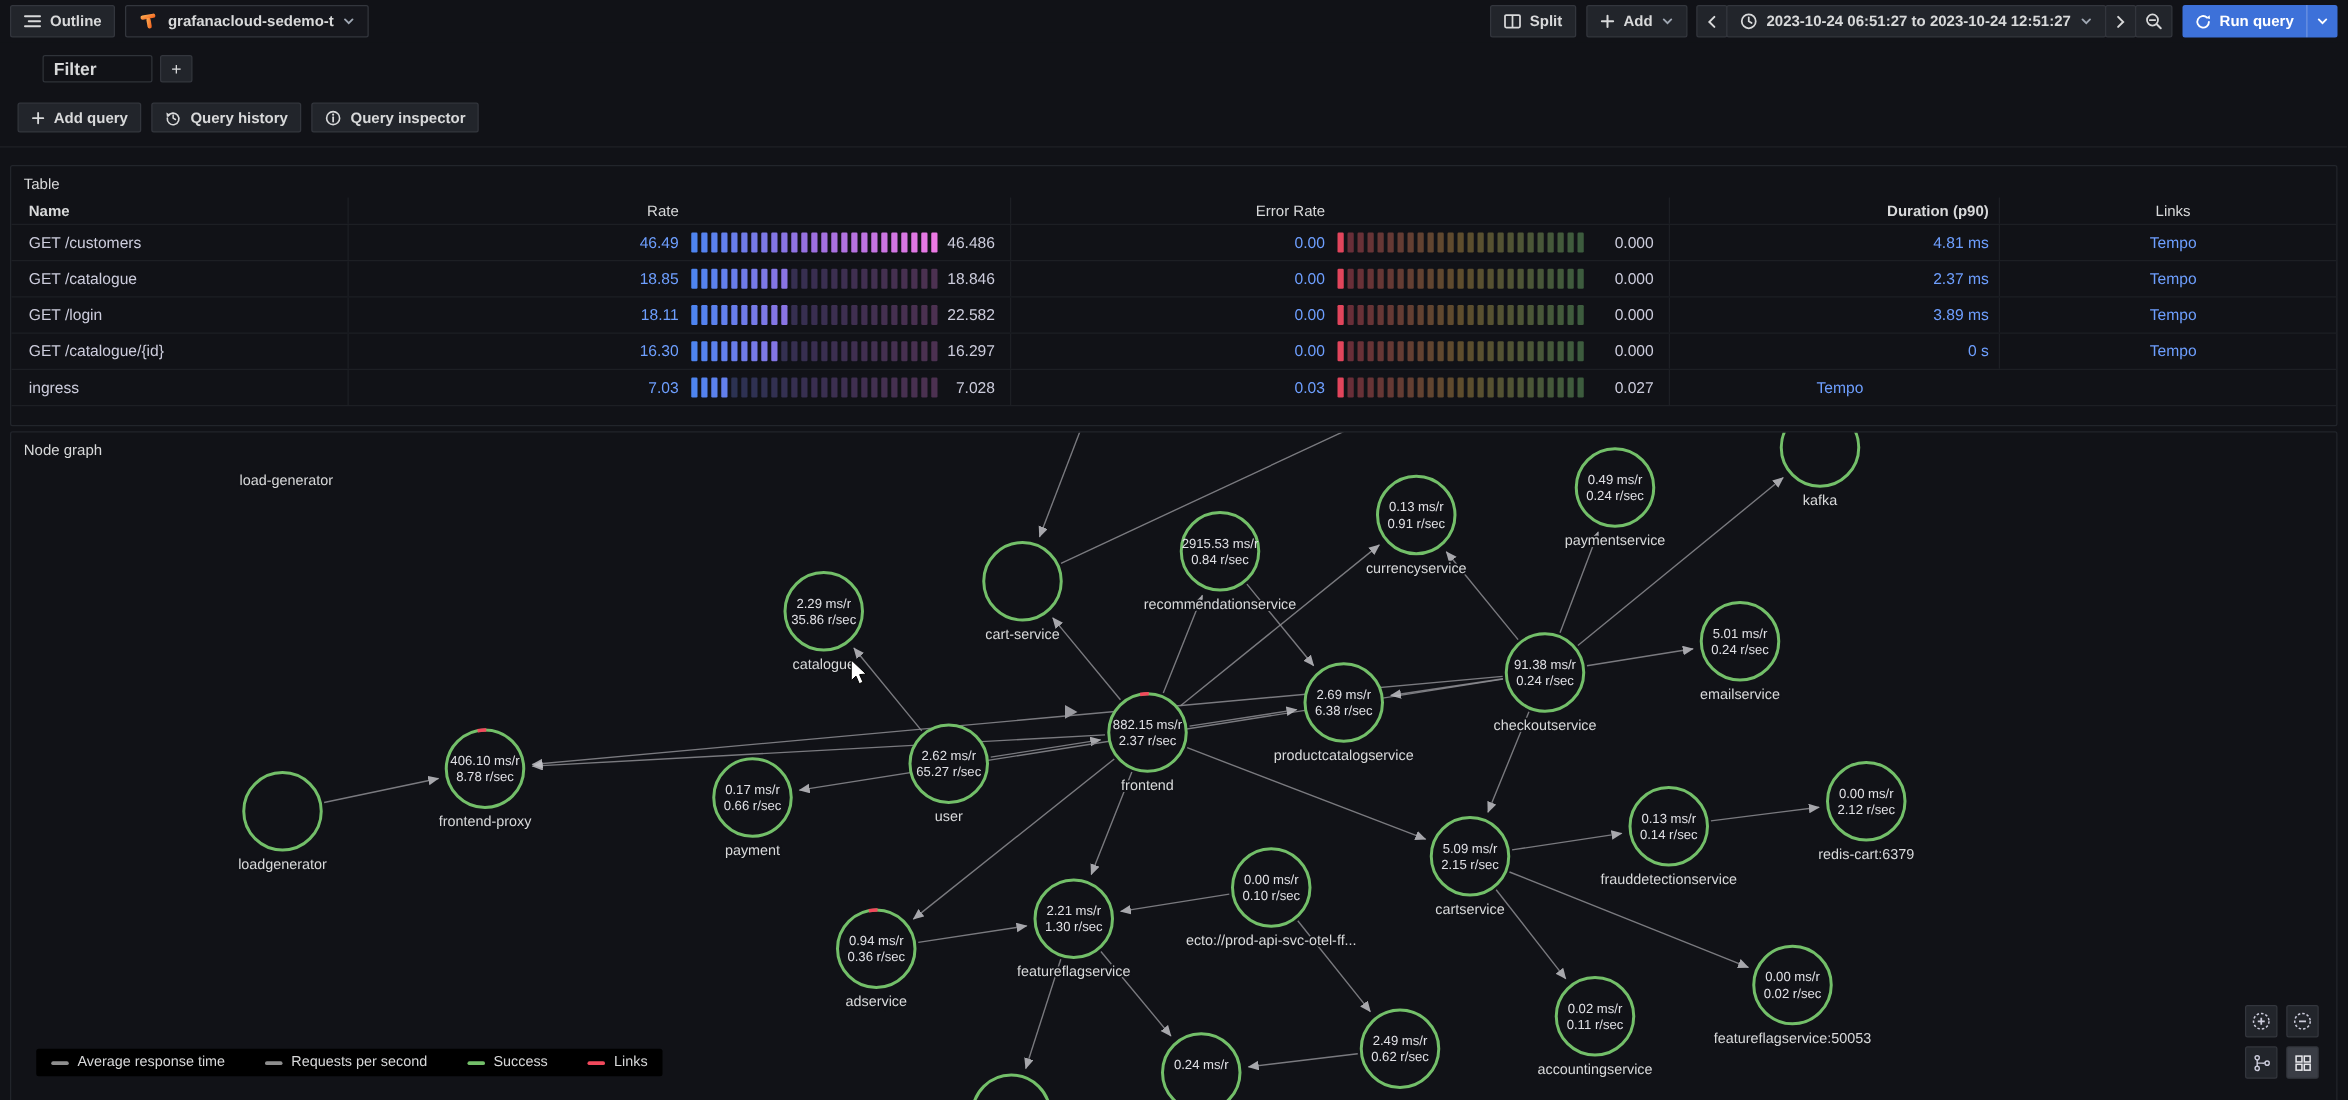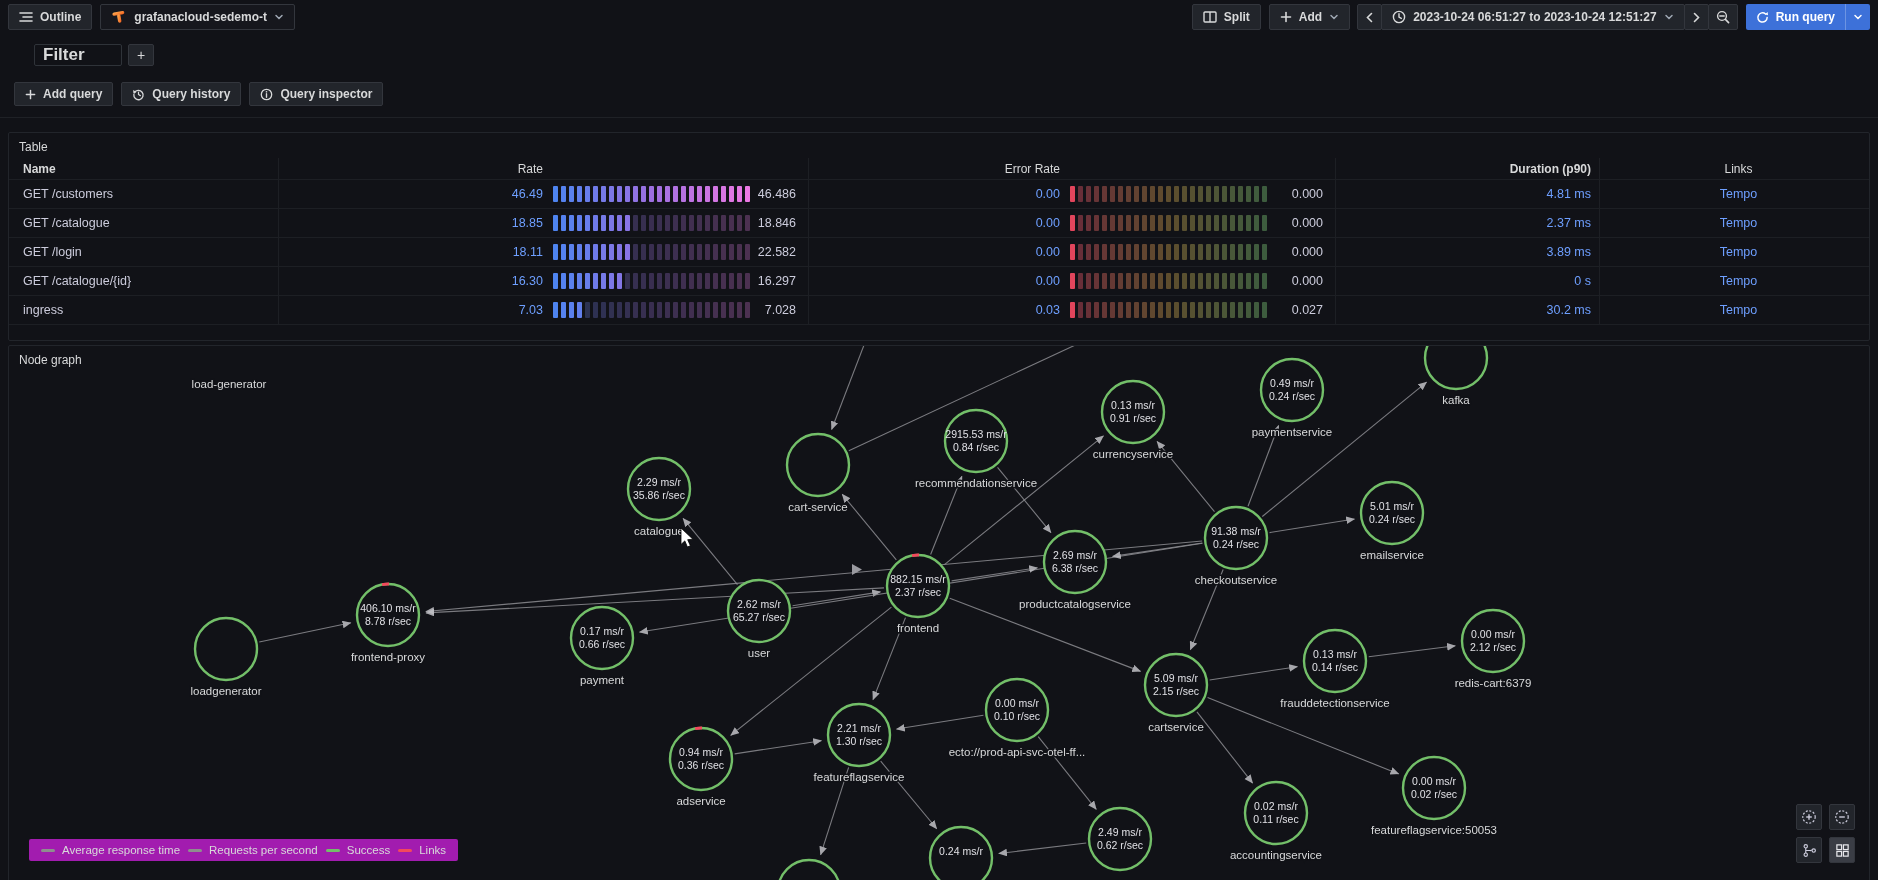--- a/index.html
+++ b/index.html
@@ -19,21 +19,21 @@
   .time-group .seg { margin-left:-1px; }
   .run-btn { display:flex; align-items:stretch; height:26px; border-radius:2px; overflow:hidden; }
   .run-main { display:flex; align-items:center; gap:7px; padding:0 10px; color:#fff;
               font-size:12px; font-weight:600; cursor:pointer; }
   .run-caret { display:flex; align-items:center; padding:0 7px; border-left:1px solid rgba(255,255,255,.25); cursor:pointer; }
 
   
   .query-section { height:84px; border-bottom:1px solid #1f2126; position:relative; }
   .filter-input { position:absolute; left:34px; top:10px; width:88px; height:22px;
                   background:#111217; border:1px solid #2f3339; border-radius:2px;
-                  color:#d8d9da; font-size:17px; font-weight:600; padding:0 8px;
+                  color:#d8d9da; font-size:14px; font-weight:600; padding:0 8px;
                   font-family:"Liberation Sans", sans-serif; }
   .filter-plus { position:absolute; left:128px; top:10px; width:26px; height:22px;
                  display:flex; align-items:center; justify-content:center;
                  background:#22252b; border:1px solid #33363d; border-radius:2px;
                  color:#d8d9da; font-size:14px; cursor:pointer; }
   .qbtn-row { position:absolute; left:14px; top:48px; display:flex; gap:8px; }
 
   
   .panel { margin:0 8px; border:1px solid #22252b; border-radius:2px; background:#111217; }
   .panel-table { margin-top:14px; height:209px; overflow:hidden; }
@@ -49,22 +49,22 @@
   .c-dur  { text-align:right; padding-right:8px; border-right:1px solid #1d1f24; height:100%;
             display:flex; align-items:center; justify-content:flex-end; color:#6e9fff; font-weight:500; }
   .c-link { padding-left:8px; color:#6e9fff; font-weight:500; cursor:pointer;text-align:center; }
   .head .c-name, .head .c-val, .head .c-dur { color:#d8d9da; font-weight:700; }
   .gauge { display:flex; gap:3px; height:16px; }
   .gauge i { width:5px; height:16px; border-radius:1px; }
 
   
   .panel-node { margin-top:4px; height:540px; position:relative; overflow:hidden; }
   .graph-svg { position:absolute; left:0; top:0; }
-  .ng-legend { position:absolute; left:20px; top:493px; display:flex; gap:8px; align-items:center;
-               background:#a21caf; padding:5px 12px; border-radius:2px; }
+  .ng-legend { position:absolute; left:20px; top:493px; display:flex; gap:32px; align-items:center;
+               background:#000000; padding:5px 12px; border-radius:2px; }
   .lg-item { display:flex; align-items:center; gap:7px; font-size:11.5px; color:#d8d9da; }
   .lg-dash { width:14px; height:3px; border-radius:2px; display:inline-block; }
   .ng-controls { position:absolute; right:14px; top:458px; display:grid;
                  grid-template-columns:26px 26px; grid-auto-rows:26px; gap:7px; }
   .ng-btn { display:flex; align-items:center; justify-content:center; background:#22252b;
             border:1px solid #33363d; border-radius:2px; cursor:pointer; color:#ccccdc; }
   .ng-btn.active { background:#3a3d45; }
 
   svg text { font-family:"Liberation Sans", sans-serif; }
   .node-label { fill:#d8d9da; font-size:11.5px; paint-order:stroke; stroke:#111217; stroke-width:3px; }
@@ -570,21 +570,20 @@
             <i style="background: rgb(78, 85, 54);"></i>
             <i style="background: rgb(75, 86, 55);"></i>
             <i style="background: rgb(72, 87, 57);"></i>
             <i style="background: rgb(69, 88, 58);"></i>
             <i style="background: rgb(67, 90, 59);"></i>
             <i style="background: rgb(64, 91, 61);"></i>
             <i style="background: rgb(61, 92, 62);"></i>
           </span>
         </div>
         <div class="c-val">0.027</div>
-        <div class="c-dur">30.2 ms</div>
         <div class="c-link">Tempo</div>
       </div>
     </div>
 </div>
 
 <div class="panel panel-node">
   <div class="panel-title" style="position:absolute;left:0;top:0;z-index:2;">Node graph</div>
   <svg id="graph" class="graph-svg" width="1860" height="540">
       <defs>
         <marker id="arrow" markerWidth="9" markerHeight="8" refX="7.5" refY="3.5" orient="auto">

